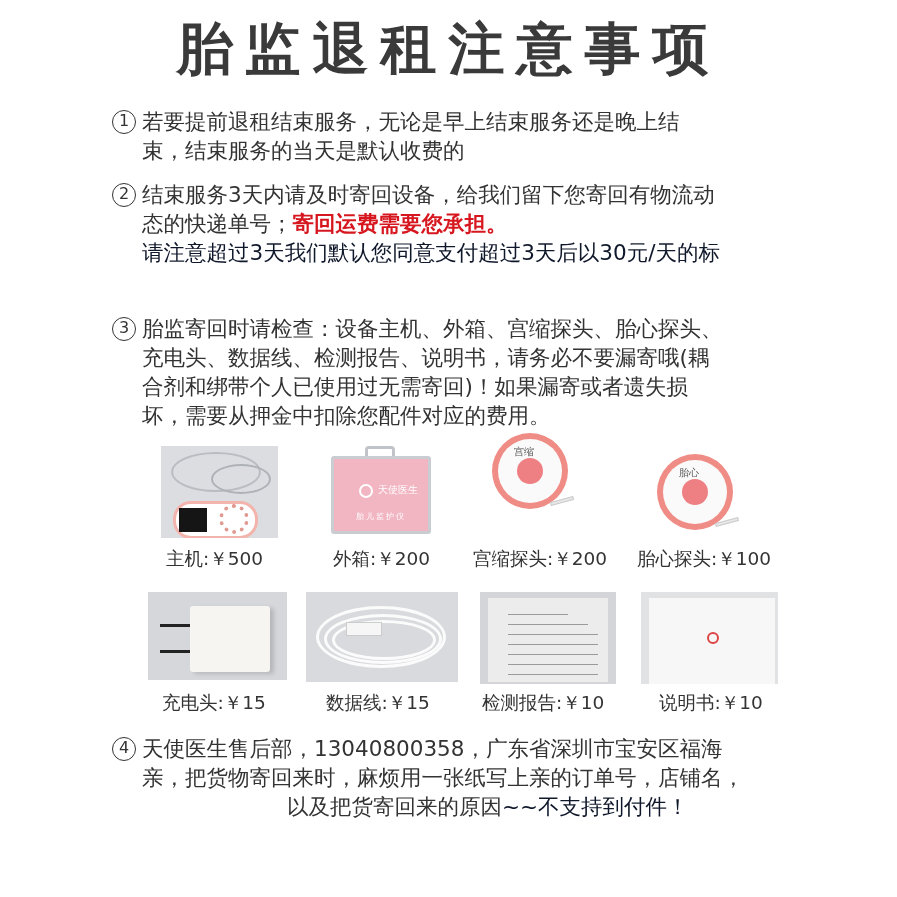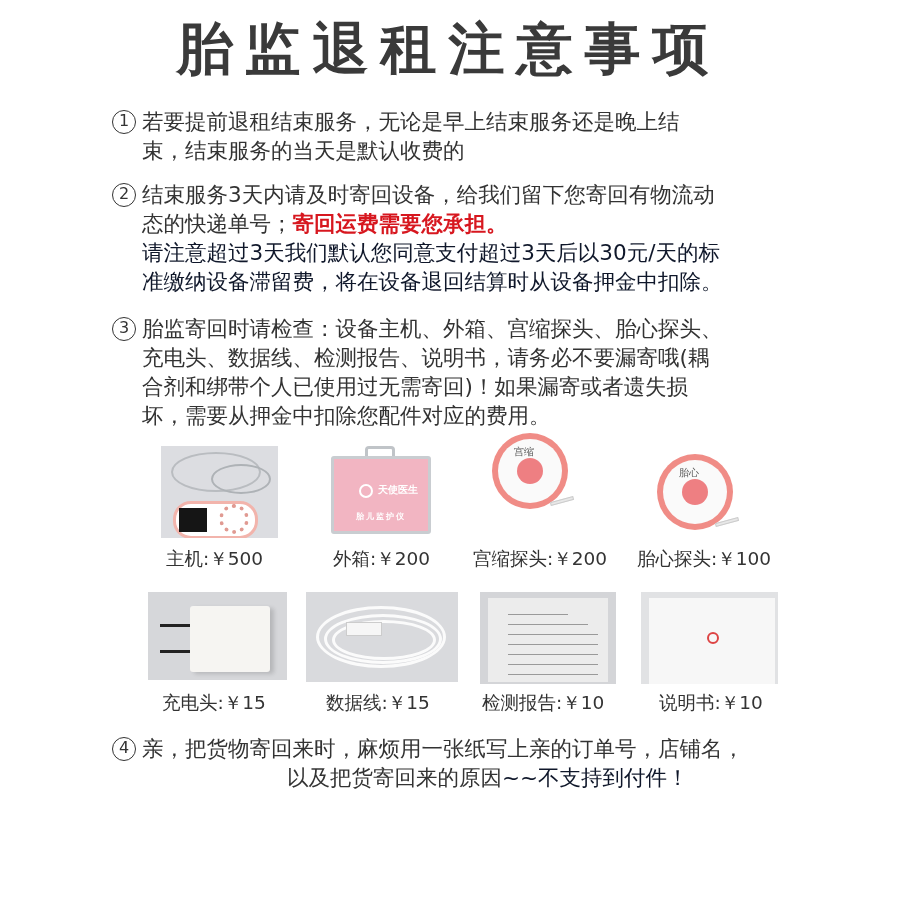--- a/index.html
+++ b/index.html
@@ -84,21 +84,20 @@
   <div class="line">束，结束服务的当天是默认收费的</div>
 </div>
 
 <div class="section" id="s2">
   <div class="num">2</div>
   <div class="line">结束服务3天内请及时寄回设备，给我们留下您寄回有物流动</div>
   <div class="line">
     <span>态的快递单号；</span><span class="red-bold">寄回运费需要您承担。</span>
   </div>
   <div class="line red">请注意超过3天我们默认您同意支付超过3天后以30元/天的标</div>
-  <div class="line red">准缴纳设备滞留费，将在设备退回结算时从设备押金中扣除。</div>
 </div>
 
 <div class="section" id="s3">
   <div class="num">3</div>
   <div class="line">胎监寄回时请检查：设备主机、外箱、宫缩探头、胎心探头、</div>
   <div class="line">充电头、数据线、检测报告、说明书，请务必不要漏寄哦(耦</div>
   <div class="line">合剂和绑带个人已使用过无需寄回)！如果漏寄或者遗失损</div>
   <div class="line">坏，需要从押金中扣除您配件对应的费用。</div>
 </div>
 
@@ -106,21 +105,21 @@
   <div class="cable1"></div>
     <div class="cable2"></div>
   <div class="body"></div>
     <div class="screen"></div>
     <div class="dial"></div>
 </div>
 <div class="product">
   <div class="caption" style="left:166px;top:547px;">主机:￥500</div>
 </div>
 
-<div class="img img-case" style="left:325px;top:446px;width:112px;height:94px;font-weight:bold;">
+<div class="img img-case" style="left:325px;top:446px;width:112px;height:94px;">
   <div class="handle"></div>
   <div class="box">
     <div class="logo"></div>
     <div class="brand">天使医生</div>
     <div class="slogan">胎儿监护仪</div>
   </div>
 </div>
 <div class="product">
   <div class="caption" style="left:333px;top:547px;">外箱:￥200</div>
 </div>
@@ -183,17 +182,18 @@
 <div class="img img-manual" style="left:641px;top:592px;width:137px;height:92px;">
   <div class="sheet"></div>
   <div class="seal"></div>
 </div>
 <div class="product">
   <div class="caption" style="left:659px;top:691px;">说明书:￥10</div>
 </div>
 
 <div class="section" id="s4" style="width:720px;">
   <div class="num">4</div>
+  <div class="line">天使医生售后部，13040800358，广东省深圳市宝安区福海</div>
   <div class="line">亲，把货物寄回来时，麻烦用一张纸写上亲的订单号，店铺名，</div>
   <div class="line" style="padding-left:175px;">
     <span>以及把货寄回来的原因</span><span class="red">~~不支持到付件！</span>
   </div>
 </div>
 
 </body></html>

